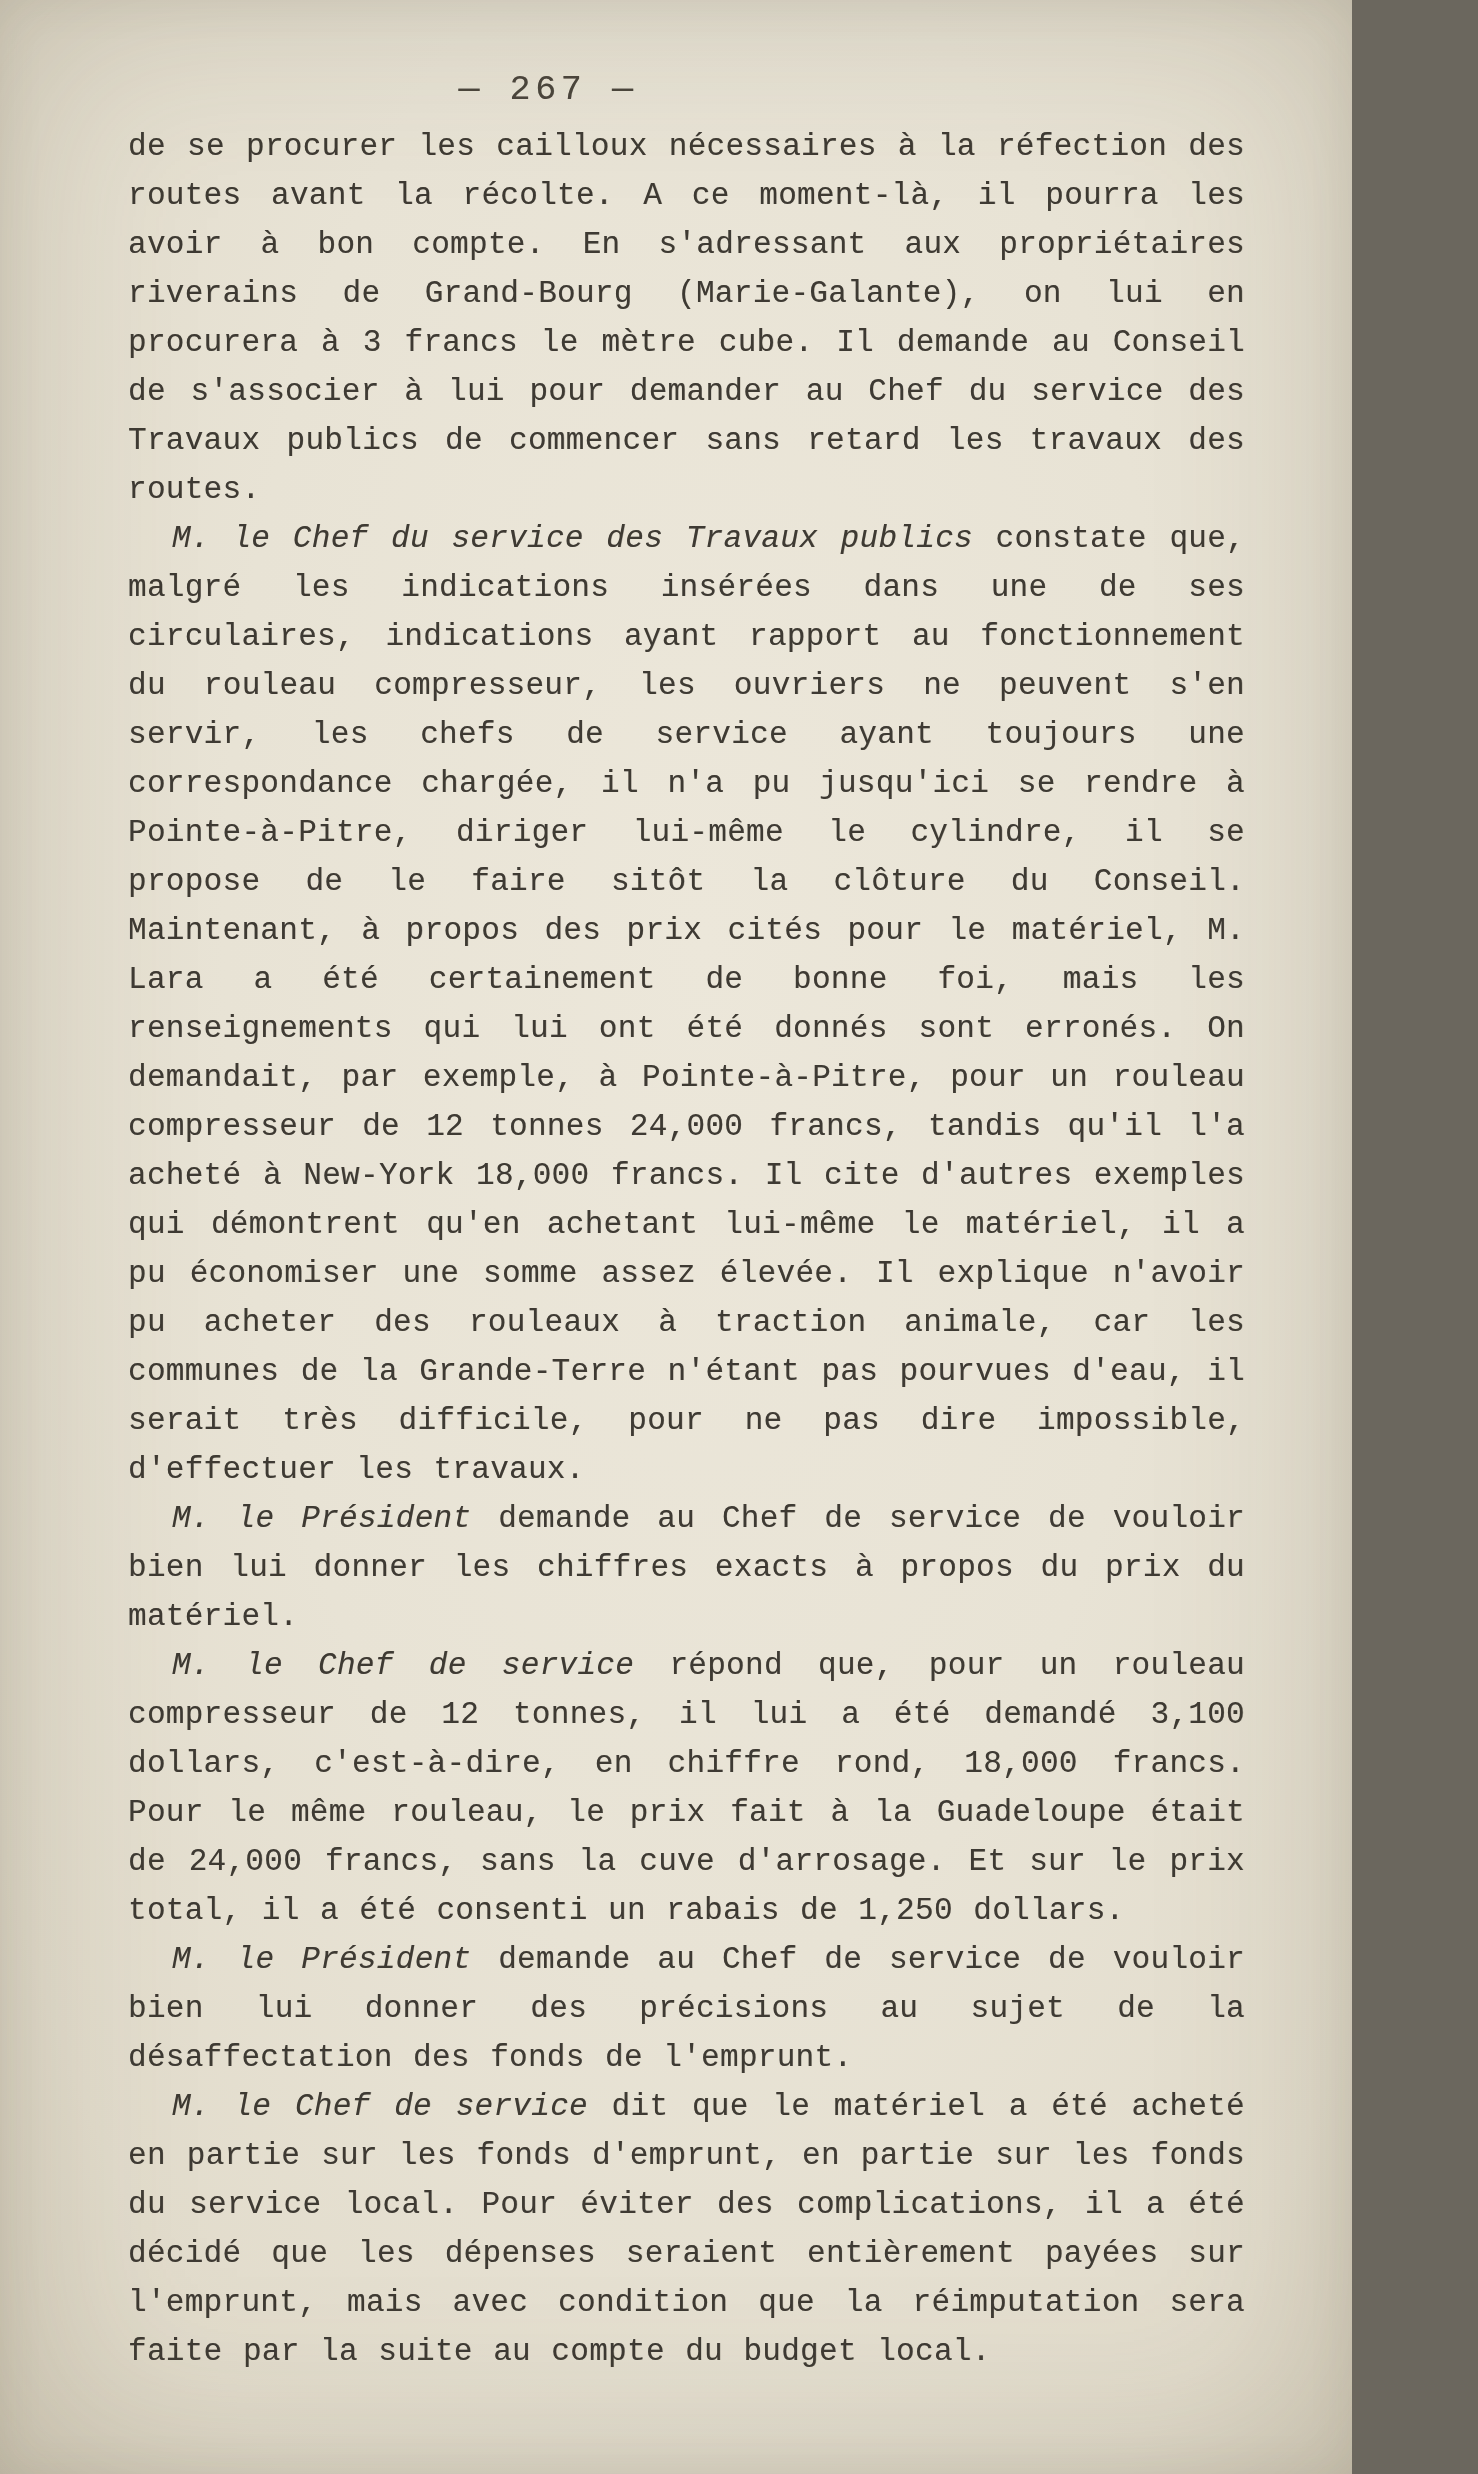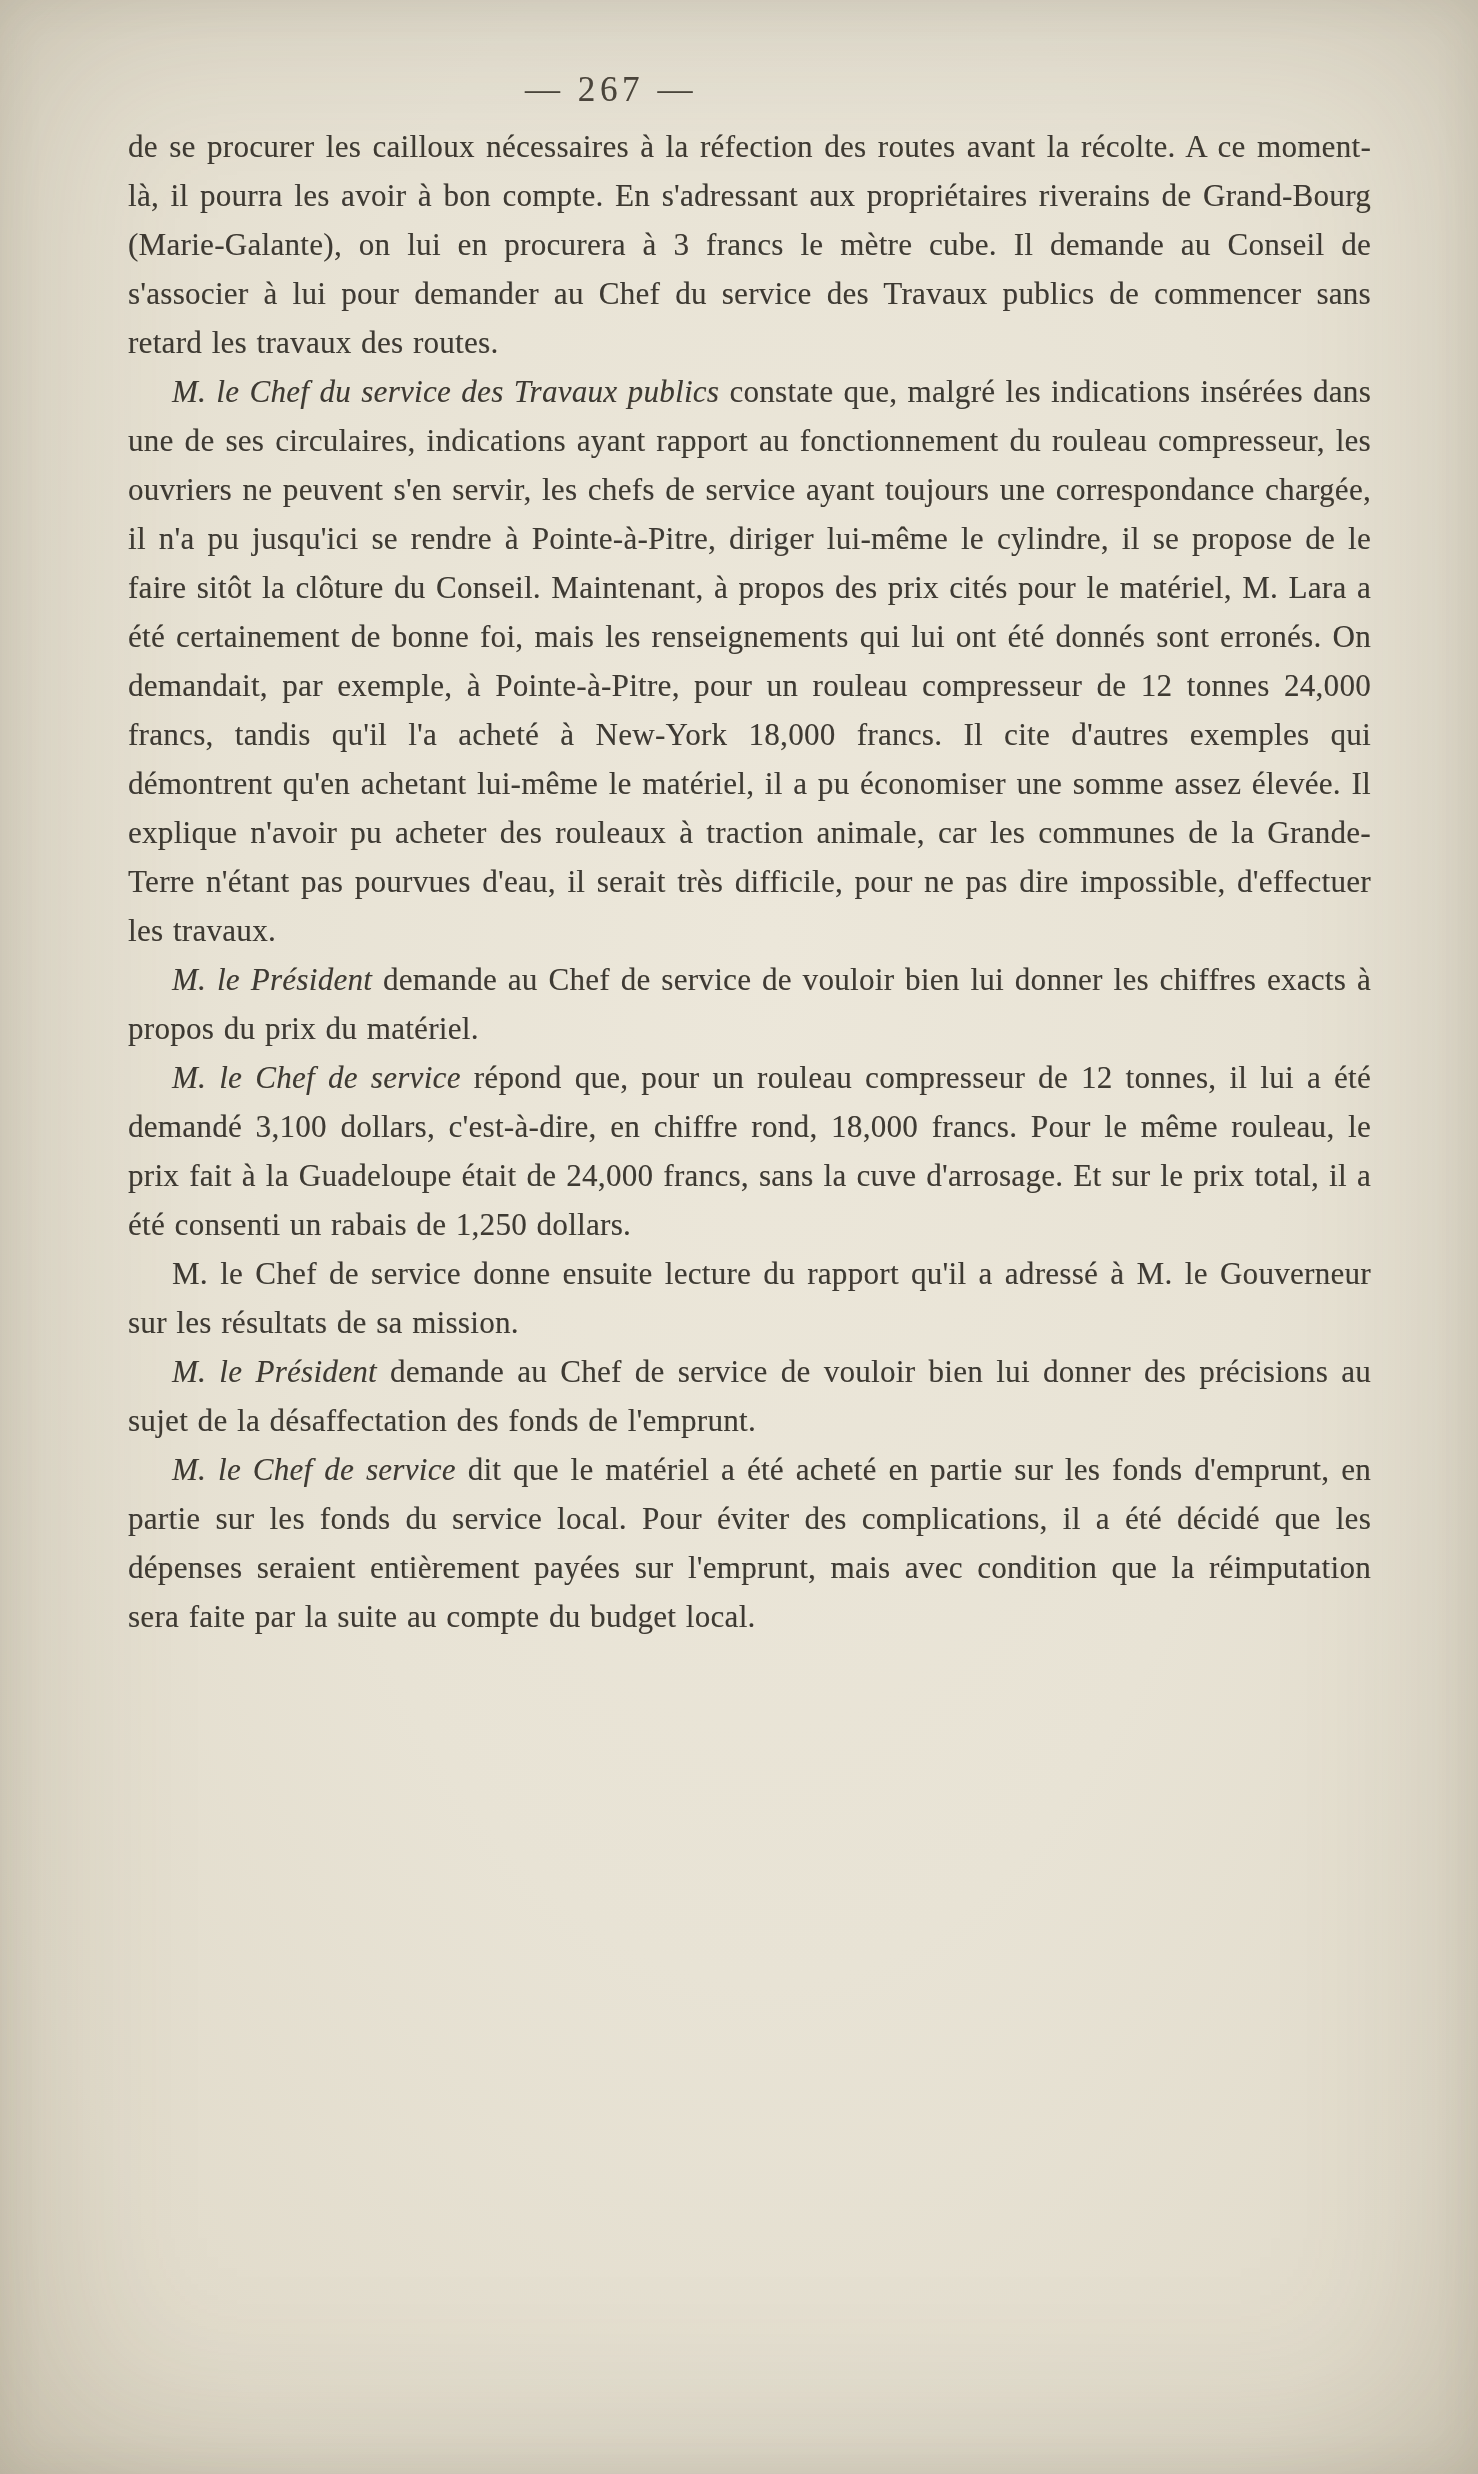--- a/index.html
+++ b/index.html
@@ -7,25 +7,25 @@
     padding: 0;
   }
   body {
     width: 1478px;
     height: 2475px;
     background: #6b675e;
     overflow: hidden;
   }
   .page {
     position: relative;
-    width: 1478px;
+    width: 1352px;
     height: 2475px;
     background: radial-gradient(ellipse at 52% 38%, #ece7da 0%, #e8e3d5 48%, #e2dccc 82%, #d8d1bf 100%);
     overflow: hidden;
-    font-family: Liberation Serif, serif;
+    font-family: Liberation Mono, monospace;
     color: #3e3a33;
   }
   
   .page::after {
     content: "";
     position: absolute;
     inset: 0;
     pointer-events: none;
     box-shadow: inset 0 0 198px rgba(92, 82, 60, 0.22), inset 0 0 46px rgba(92, 82, 60, 0.10);
   }
@@ -61,18 +61,17 @@
 </head>
 <body>
 
 <div class="page">
   <div class="page-number">— 267 —</div>
   <div class="text-block" id="paragraphs">
       <p class="para"><span>de se procurer les cailloux nécessaires à la réfection des routes avant la récolte. A ce moment-là, il pourra les avoir à bon compte. En s'adressant aux propriétaires riverains de Grand-Bourg (Marie-Galante), on lui en procurera à 3 francs le mètre cube. Il demande au Conseil de s'associer à lui pour demander au Chef du service des Travaux publics de commencer sans retard les travaux des routes.</span></p>
       <p class="para indent"><span class="speaker">M. le Chef du service des Travaux publics </span><span>constate que, malgré les indications insérées dans une de ses circulaires, indications ayant rapport au fonctionnement du rouleau compresseur, les ouvriers ne peuvent s'en servir, les chefs de service ayant toujours une correspondance chargée, il n'a pu jusqu'ici se rendre à Pointe-à-Pitre, diriger lui-même le cylindre, il se propose de le faire sitôt la clôture du Conseil. Maintenant, à propos des prix cités pour le matériel, M. Lara a été certainement de bonne foi, mais les renseignements qui lui ont été donnés sont erronés. On demandait, par exemple, à Pointe-à-Pitre, pour un rouleau compresseur de 12 tonnes 24,000 francs, tandis qu'il l'a acheté à New-York 18,000 francs. Il cite d'autres exemples qui démontrent qu'en achetant lui-même le matériel, il a pu économiser une somme assez élevée. Il explique n'avoir pu acheter des rouleaux à traction animale, car les communes de la Grande-Terre n'étant pas pourvues d'eau, il serait très difficile, pour ne pas dire impossible, d'effectuer les travaux.</span></p>
       <p class="para indent"><span class="speaker">M. le Président </span><span>demande au Chef de service de vouloir bien lui donner les chiffres exacts à propos du prix du matériel.</span></p>
       <p class="para indent"><span class="speaker">M. le Chef de service </span><span>répond que, pour un rouleau compresseur de 12 tonnes, il lui a été demandé 3,100 dollars, c'est-à-dire, en chiffre rond, 18,000 francs. Pour le même rouleau, le prix fait à la Guadeloupe était de 24,000 francs, sans la cuve d'arrosage. Et sur le prix total, il a été consenti un rabais de 1,250 dollars.</span></p>
-      <p class="para indent"><span>M. le Chef de service donne ensuite lecture du rapport qu'il a adressé à M. le Gouverneur sur les résultats de sa mission.</span></p>
       <p class="para indent"><span class="speaker">M. le Président </span><span>demande au Chef de service de vouloir bien lui donner des précisions au sujet de la désaffectation des fonds de l'emprunt.</span></p>
       <p class="para indent"><span class="speaker">M. le Chef de service </span><span>dit que le matériel a été acheté en partie sur les fonds d'emprunt, en partie sur les fonds du service local. Pour éviter des complications, il a été décidé que les dépenses seraient entièrement payées sur l'emprunt, mais avec condition que la réimputation sera faite par la suite au compte du budget local.</span></p>
     </div>
 </div>
 
 
 </body></html>

